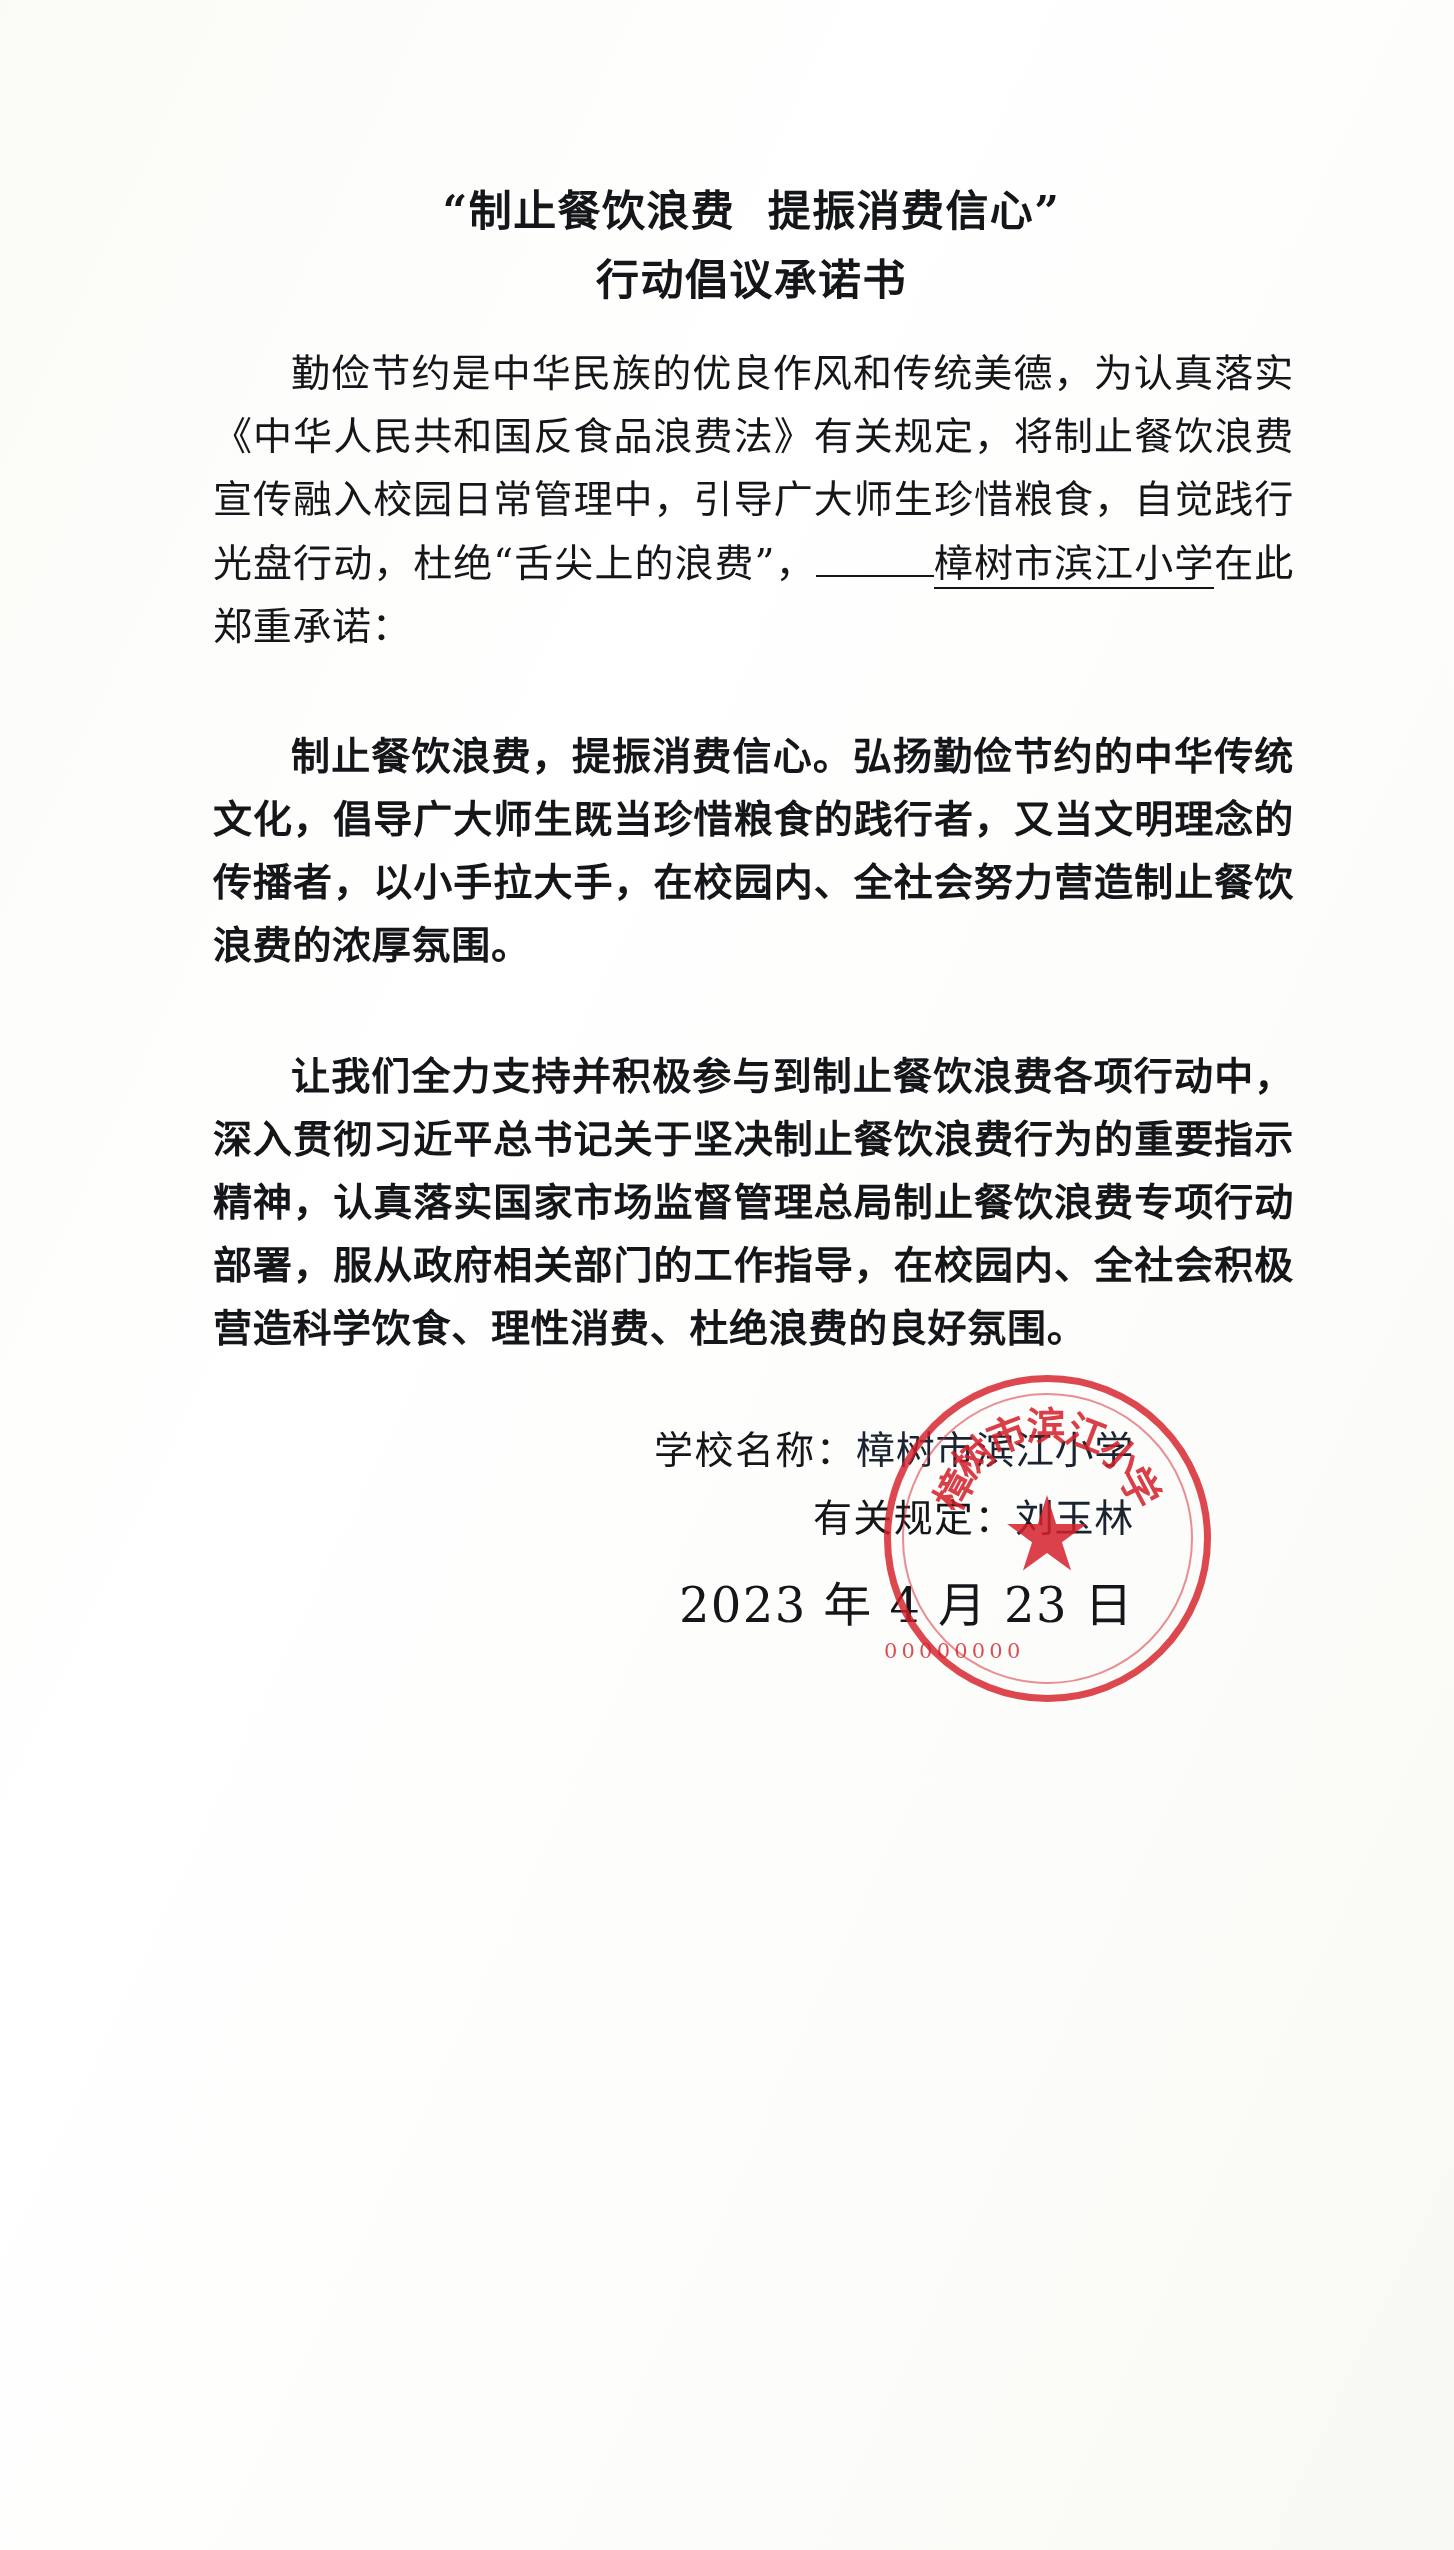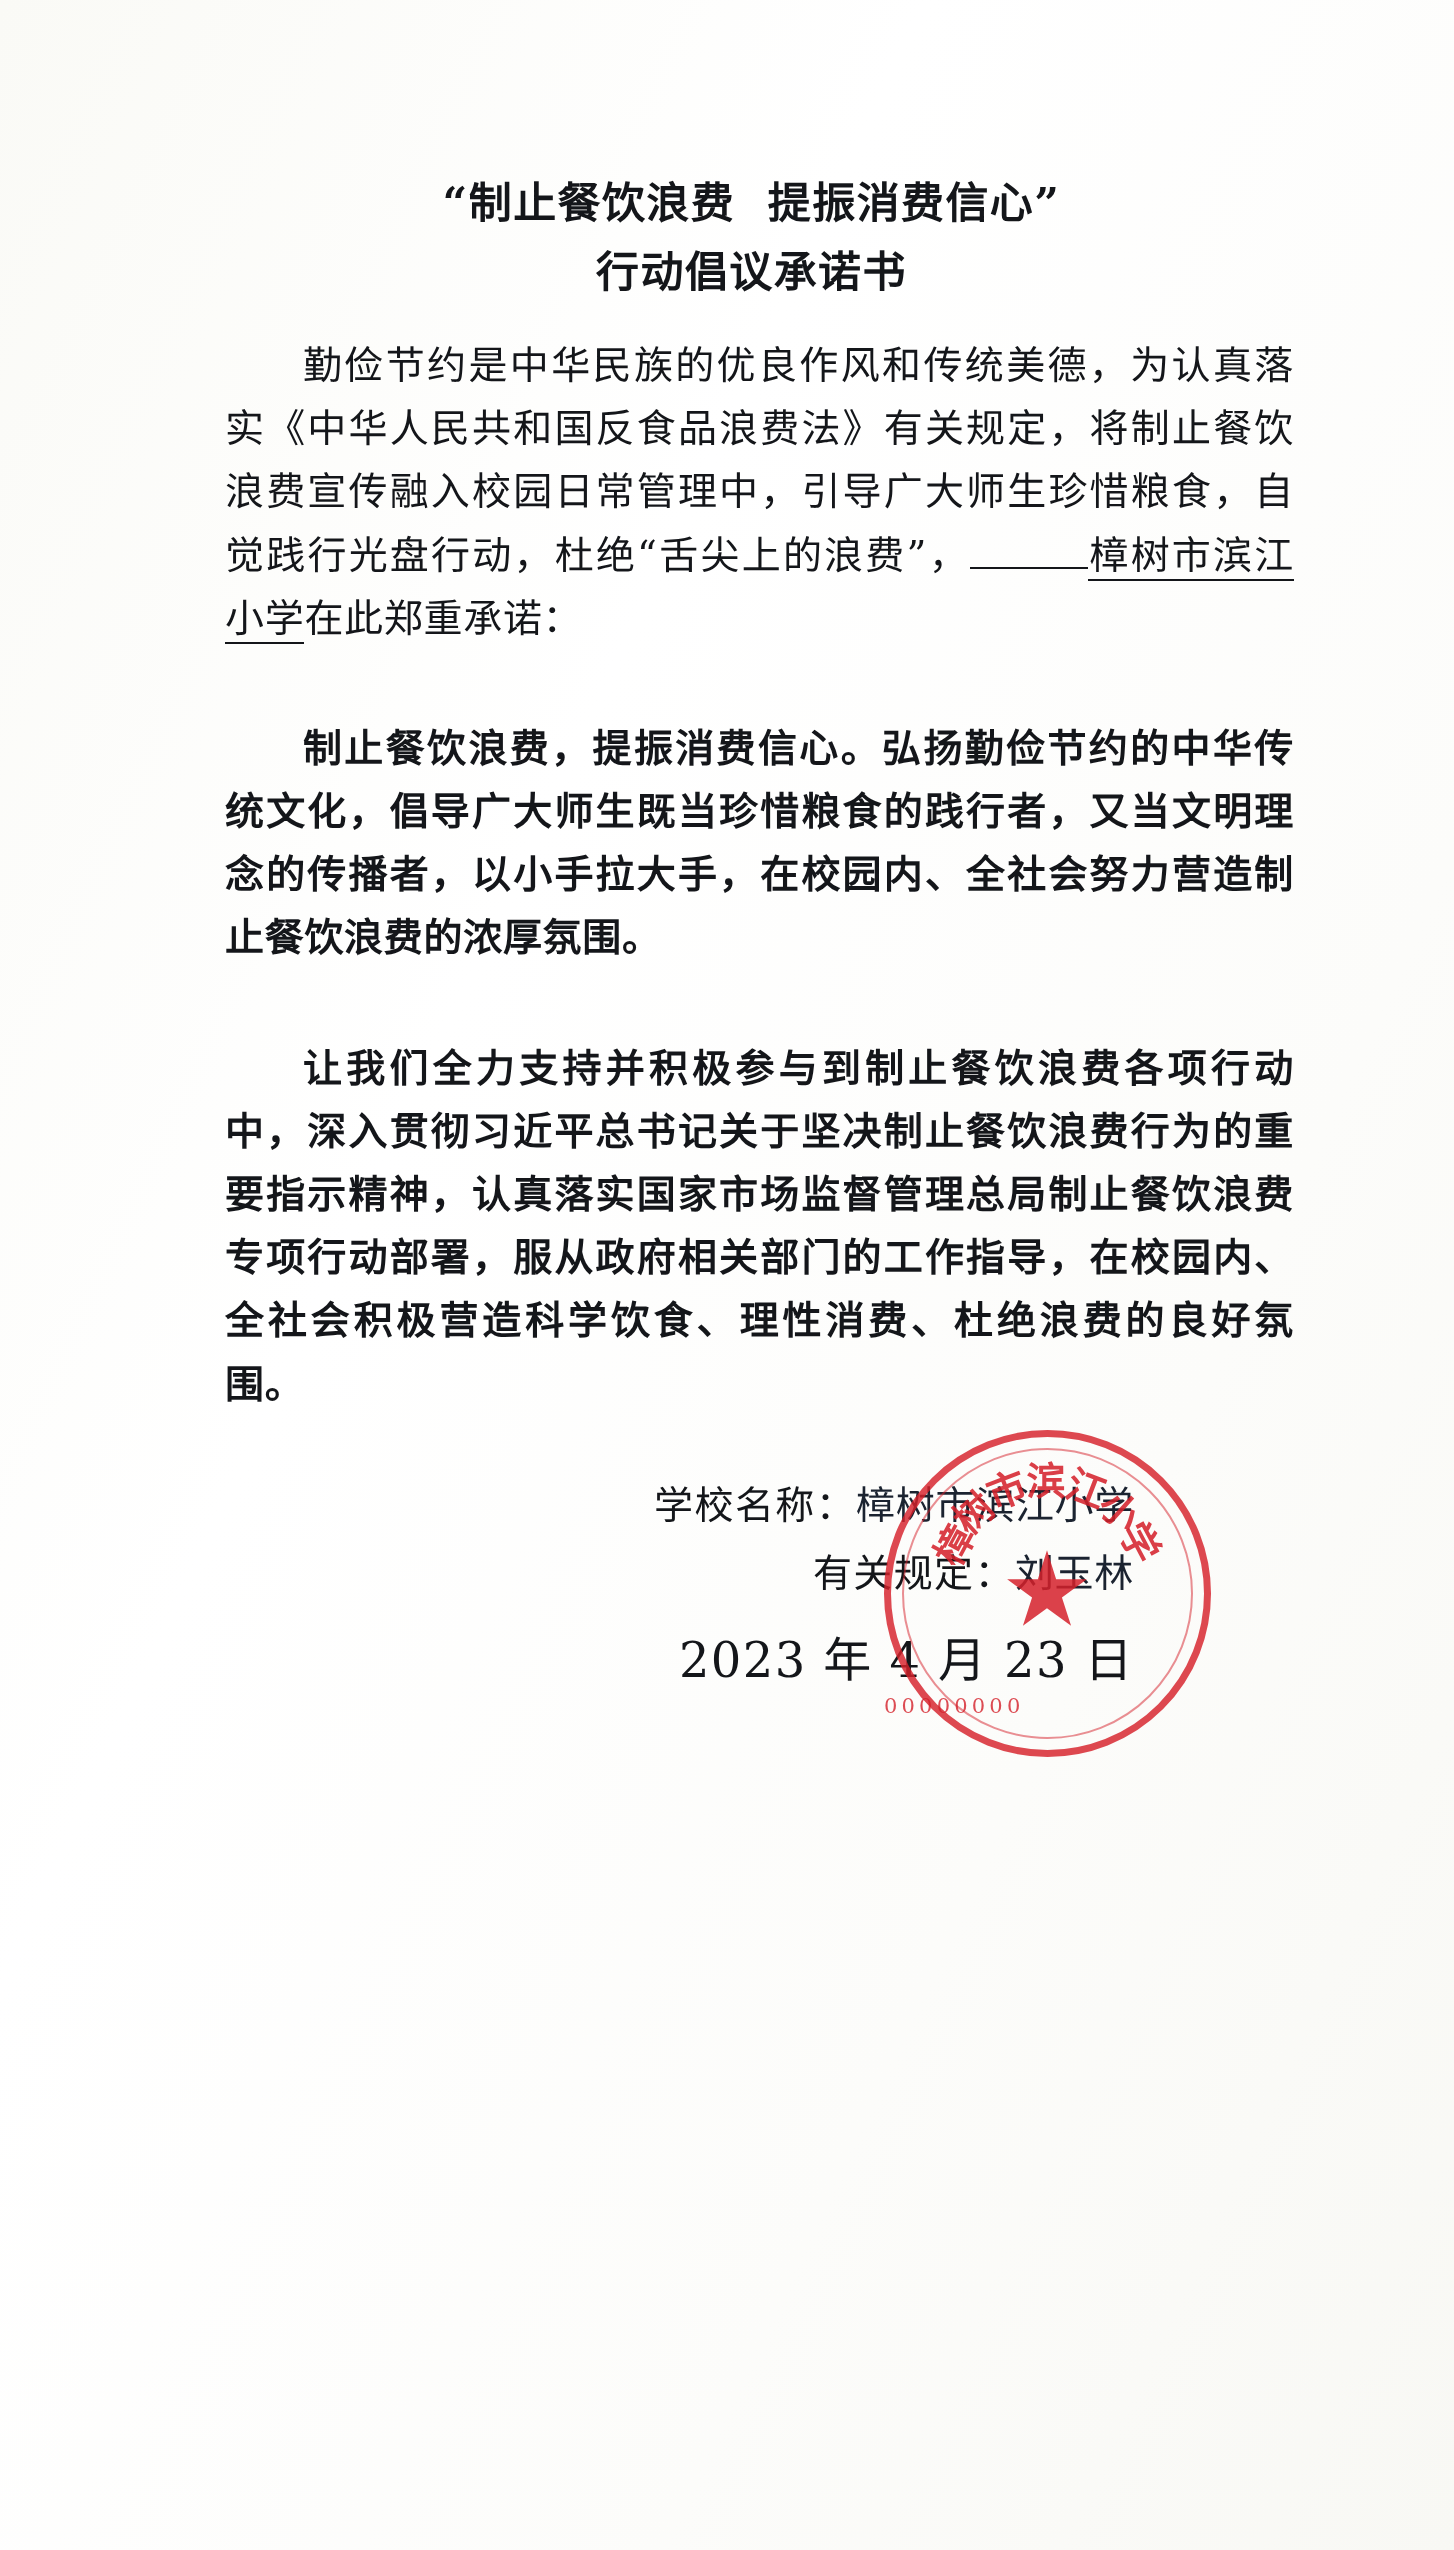--- a/index.html
+++ b/index.html
@@ -22,21 +22,21 @@
   .paper-tint {
     position: absolute;
     inset: 0;
     background:
       linear-gradient(115deg, rgba(250,250,246,1) 0%, rgba(255,255,255,1) 35%, rgba(252,252,250,1) 70%, rgba(248,248,244,1) 100%);
     pointer-events: none;
   }
   .doc {
     position: absolute;
     left: 209px;
-    top: 174px;
+    top: 182px;
     width: 1085px;
   }
   .title-line {
     text-align: center;
     font-size: 43px;
     font-weight: bold;
     letter-spacing: 1.4px;
     line-height: 1.35;
     color: #14161a;
     white-space: pre;
@@ -48,21 +48,21 @@
     margin-top: 33px;
     font-size: 39px;
     line-height: 1.62;
     color: #14161a;
     text-align: justify;
     text-justify: inter-character;
     letter-spacing: 0.7px;
   }
   .para {
     text-indent: 2em;
-    margin: 0 0 0 16px;
+    margin: 0 0 0 4px;
   }
   .para + .para {
     margin-top: 67px;
     font-weight: bold;
   }
   .fill-blank {
     display: inline-block;
     min-width: 118px;
     border-bottom: 2.1px solid #14161a;
     text-indent: 0;

